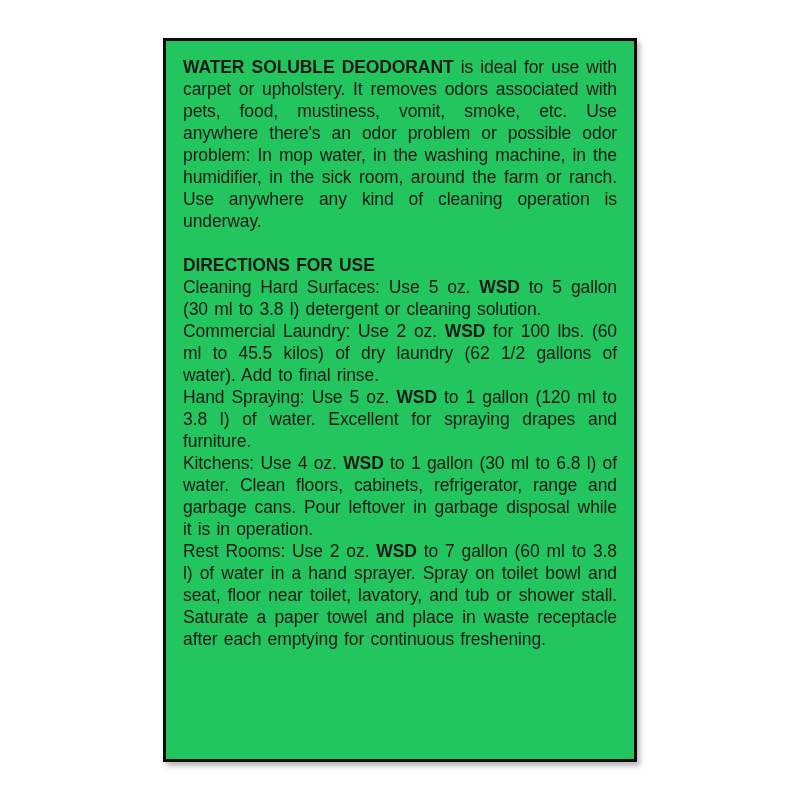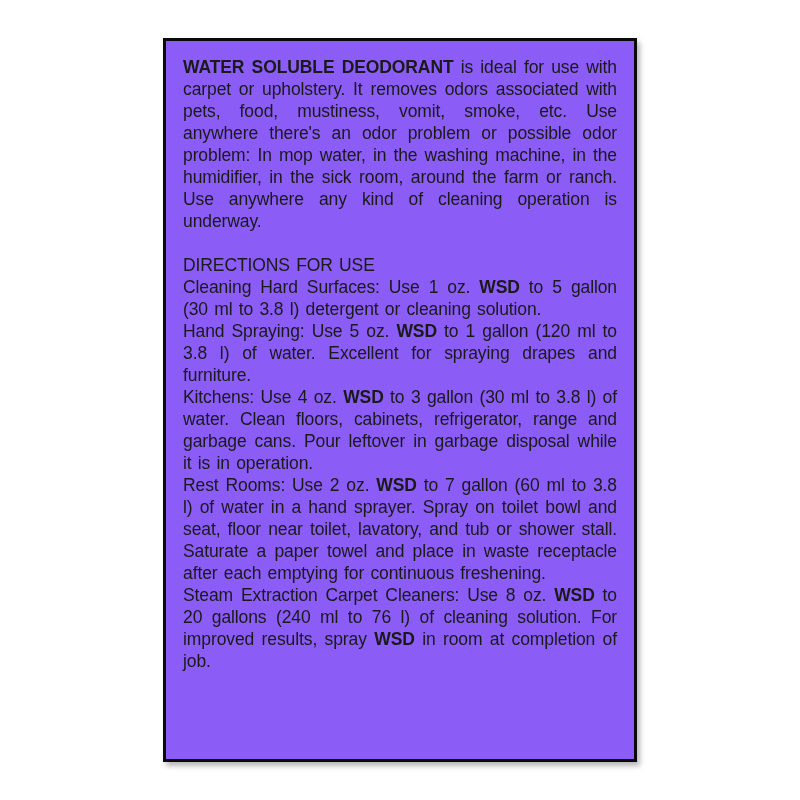--- a/index.html
+++ b/index.html
@@ -17,60 +17,60 @@
     background: #ffffff;
     overflow: hidden;
   }
   .label-box {
     position: absolute;
     left: 163px;
     top: 38px;
     width: 474px;
     height: 724px;
     box-sizing: border-box;
-    background: #8b5cf6;
+    background: #22c55e;
     border: 3px solid #0a0a0a;
     box-shadow: 3px 4px 5px rgba(0, 0, 0, 0.28);
     padding: 15px 17px 10px 17px;
     color: #1a1a1a;
     font-size: 17.5px;
     line-height: 22px;
     letter-spacing: -0.1px;
     word-spacing: 1.5px;
   }
   .label-box p {
     margin: 0;
     text-align: justify;
   }
   .intro {
     margin-bottom: 22px !important;
   }
   .directions-heading {
-    font-weight: 400;
+    font-weight: 700;
     text-align: left;
   }
   .bold-seg {
     font-weight: 700;
   }
 </style>
 </head>
 <body>
 
 <div class="page">
   <div class="label-box">
 
     <p class="intro"><span class="bold-seg">WATER SOLUBLE DEODORANT</span><span> is ideal for use with carpet or upholstery. It removes odors associated with pets, food, mustiness, vomit, smoke, etc. Use anywhere there's an odor problem or possible odor problem: In mop water, in the washing machine, in the humidifier, in the sick room, around the farm or ranch. Use anywhere any kind of cleaning operation is underway.</span></p>
 
     <p class="directions-heading">DIRECTIONS FOR USE</p>
 
-    <p><span>Cleaning Hard Surfaces: Use 1 oz. </span><span class="bold-seg">WSD</span><span> to 5 gallon (30 ml to 3.8 l) detergent or cleaning solution.</span></p>
+    <p><span>Cleaning Hard Surfaces: Use 5 oz. </span><span class="bold-seg">WSD</span><span> to 5 gallon (30 ml to 3.8 l) detergent or cleaning solution.</span></p>
 
+    <p><span>Commercial Laundry: Use 2 oz. </span><span class="bold-seg">WSD</span><span> for 100 lbs. (60 ml to 45.5 kilos) of dry laundry (62 1/2 gallons of water). Add to final rinse.</span></p>
 
     <p><span>Hand Spraying: Use 5 oz. </span><span class="bold-seg">WSD</span><span> to 1 gallon (120 ml to 3.8 l) of water. Excellent for spraying drapes and furniture.</span></p>
 
-    <p><span>Kitchens: Use 4 oz. </span><span class="bold-seg">WSD</span><span> to 3 gallon (30 ml to 3.8 l) of water. Clean floors, cabinets, refrigerator, range and garbage cans. Pour leftover in garbage disposal while it is in operation.</span></p>
+    <p><span>Kitchens: Use 4 oz. </span><span class="bold-seg">WSD</span><span> to 1 gallon (30 ml to 6.8 l) of water. Clean floors, cabinets, refrigerator, range and garbage cans. Pour leftover in garbage disposal while it is in operation.</span></p>
 
     <p><span>Rest Rooms: Use 2 oz. </span><span class="bold-seg">WSD</span><span> to 7 gallon (60 ml to 3.8 l) of water in a hand sprayer. Spray on toilet bowl and seat, floor near toilet, lavatory, and tub or shower stall. Saturate a paper towel and place in waste receptacle after each emptying for continuous freshening.</span></p>
 
-    <p><span>Steam Extraction Carpet Cleaners: Use 8 oz. </span><span class="bold-seg">WSD</span><span> to 20 gallons (240 ml to 76 l) of cleaning solution. For improved results, spray </span><span class="bold-seg">WSD</span><span> in room at completion of job.</span></p>
 
   </div>
 </div>
 
 </body></html>

